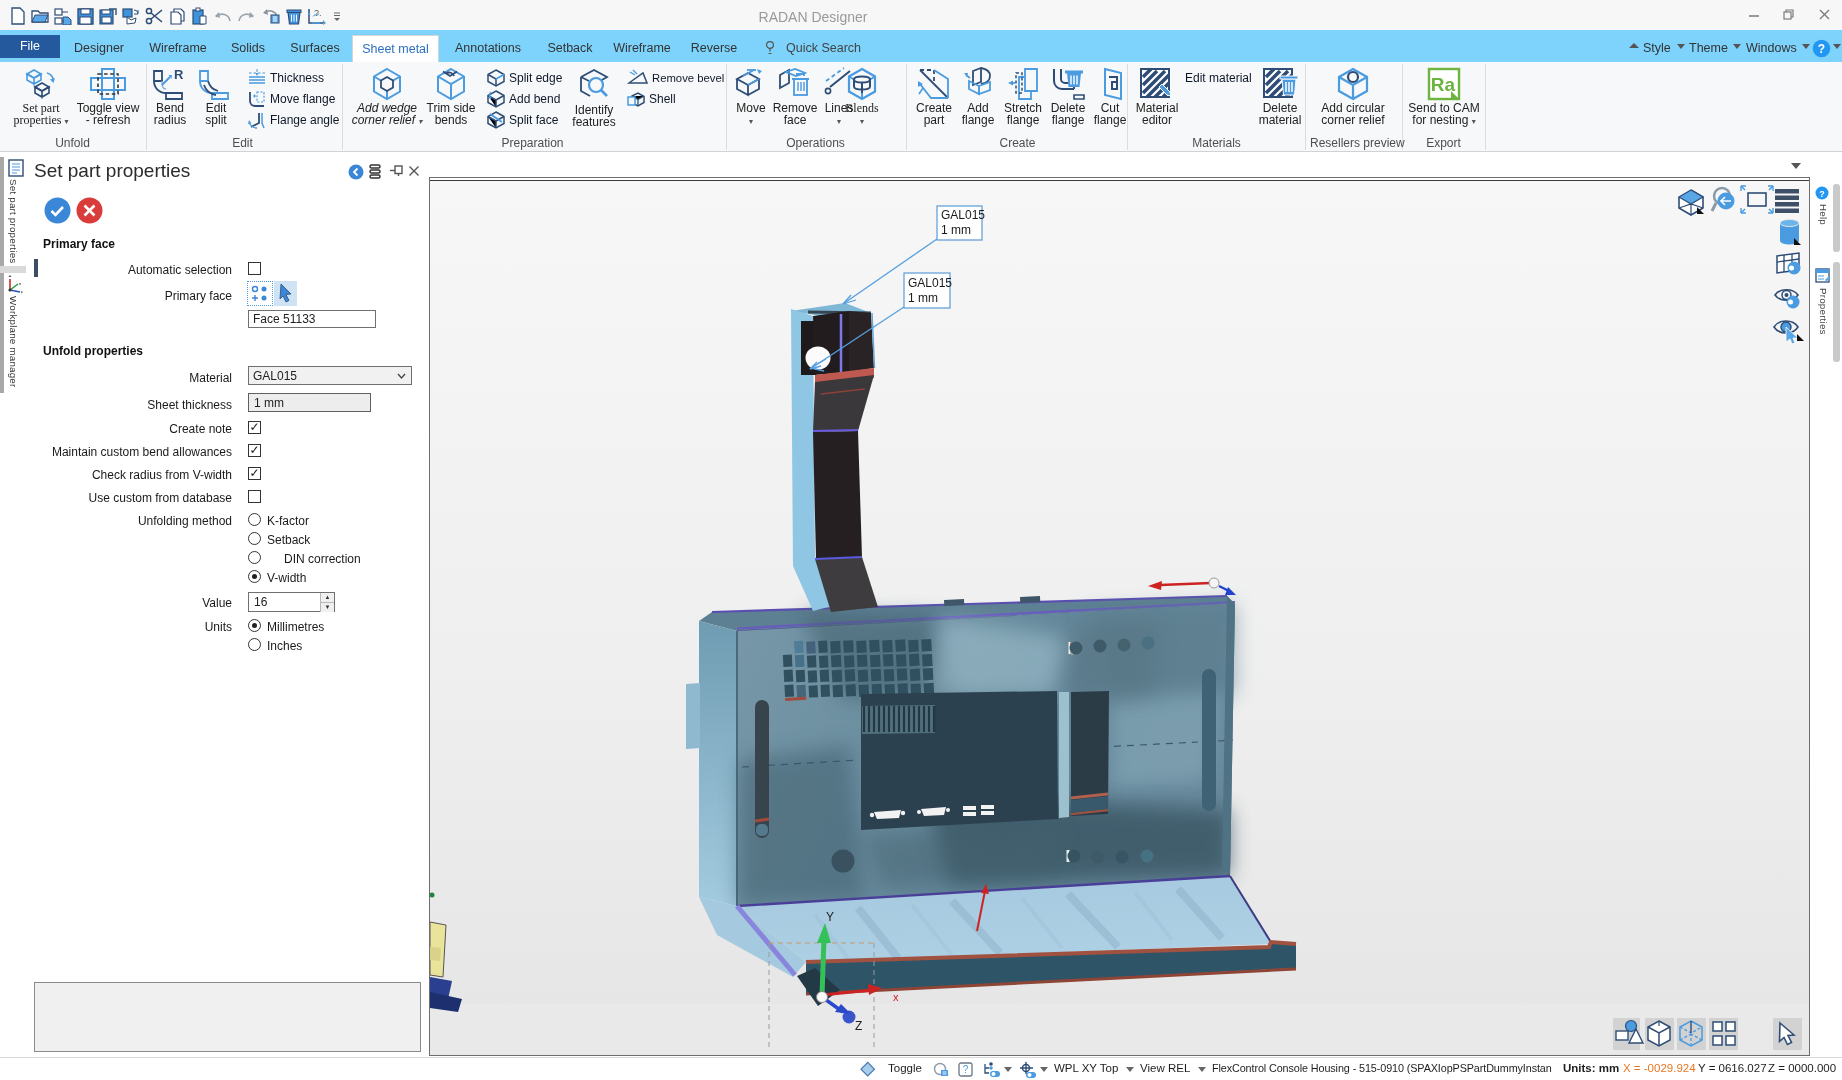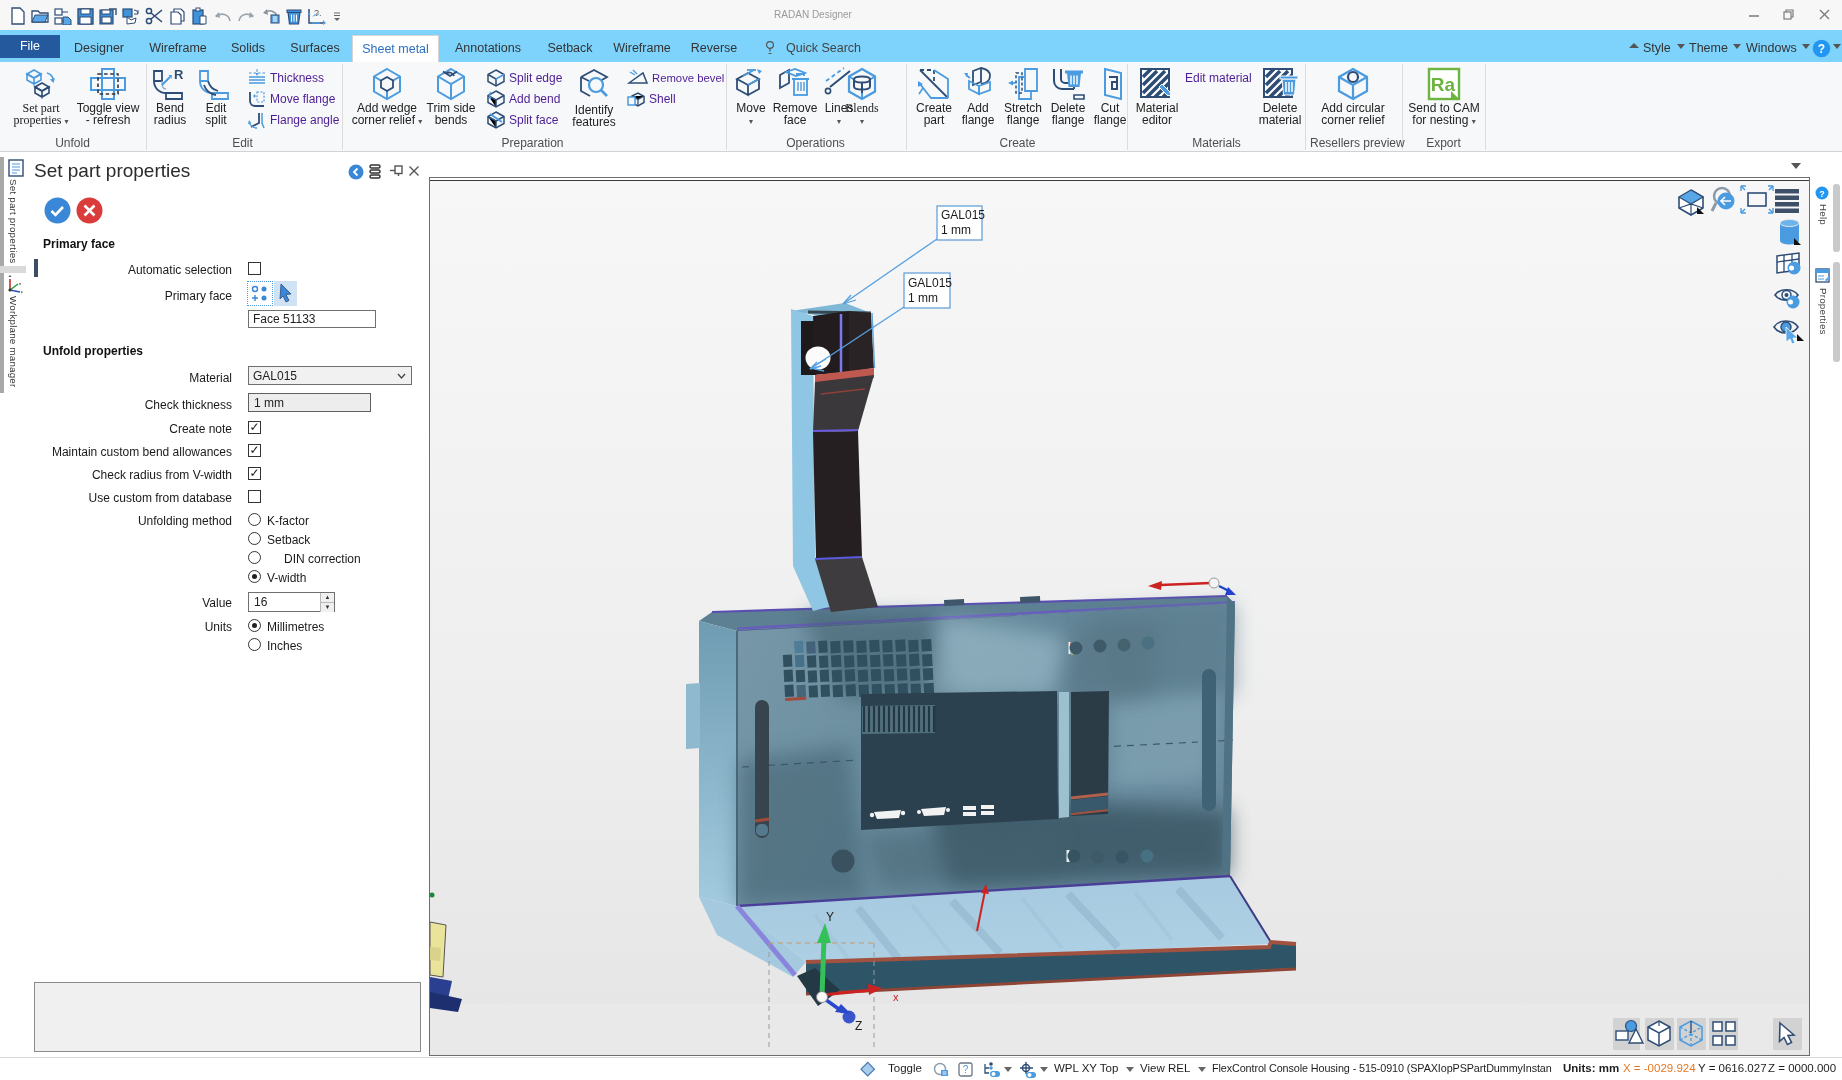--- a/index.html
+++ b/index.html
@@ -2,33 +2,33 @@
 <html><head><meta charset="utf-8">
 <style>
 *{margin:0;padding:0;box-sizing:border-box;}
 html,body{width:1842px;height:1080px;overflow:hidden;}
 body{font-family:"Liberation Sans",sans-serif;background:#fff;position:relative;font-size:12px;color:#222;}
 .abs{position:absolute;}
 .ic{display:block;}
 
 #titlebar{left:0;top:0;width:1842px;height:30px;background:#f7f7f7;}
 #qat{left:10px;top:5px;height:22px;display:flex;align-items:center;gap:5px;}
-#apptitle{left:713px;top:9px;width:200px;text-align:center;color:#9a9a9a;font-size:10px;}
+#apptitle{left:713px;top:9px;width:200px;text-align:center;color:#9a9a9a;font-size:14px;}
 
 #tabrow{left:0;top:30px;width:1842px;height:32px;background:#7dd3fc;}
 .tab{position:absolute;top:5px;height:27px;line-height:27px;font-size:12.5px;color:#333;text-align:center;}
 #filetab{left:0;top:5px;width:60px;height:23px;line-height:23px !important;background:#25599e;color:#fff;text-align:center;line-height:27px;font-size:12.5px;}
 #activetab{background:#fff;border:1px solid #d5d5d5;border-bottom:none;color:#2a6fc0;}
 
 #ribbon{left:0;top:62px;width:1842px;height:90px;background:#f7f8f9;border-bottom:1px solid #d2d2d2;}
 .rsep{position:absolute;top:2px;height:86px;width:1px;background:#dcdcdc;}
 .glabel{position:absolute;top:74px;height:14px;font-size:12px;color:#4e4e4e;text-align:center;white-space:nowrap;}
 .bigbtn{position:absolute;top:2px;text-align:center;font-size:12px;color:#222;line-height:11.5px;}
 .bigbtn svg{margin:3px auto 2px auto;display:block;}
-.smallbtn{position:absolute;height:20px;display:flex;align-items:center;gap:3px;font-size:12px;color:#4c1d95;white-space:nowrap;}
+.smallbtn{position:absolute;height:20px;display:flex;align-items:center;gap:3px;font-size:12px;color:#0f172a;white-space:nowrap;}
 .dar{font-size:8px;color:#555;}
 
 #statusbar{left:0;top:1057px;width:1842px;height:33px;background:#fff;border-top:1px solid #d8d8d8;font-size:11.5px;color:#1e1e1e;}
 #statusbar span{position:absolute;top:4px;white-space:nowrap;}
 </style></head><body>
 <div class="abs" id="titlebar">
 <div class="abs" id="qat">
 <svg class="ic" width="16" height="18" viewBox="0 0 16 18">
         <path d="M2 1h8l4 4v12H2z" fill="#fff" stroke="#2e4d76" stroke-width="1.3"></path>
       </svg>
@@ -205,21 +205,21 @@
         <path d="M3 2v9a5 5 0 005 5h9" fill="none" stroke="#2e4d76" stroke-width="1.8"></path>
         <rect x="10" y="2" width="7" height="10" fill="none" stroke="#4a9be0" stroke-width="1.2" stroke-dasharray="2 1.6"></rect>
         <path d="M6 6h3M7.5 4.5v3" stroke="#4a9be0" stroke-width="1.2"></path>
       </svg>Move flange</div>
 <div class="smallbtn" style="left:247px;top:48px;"><svg width="20" height="19" viewBox="0 0 20 19">
         <path d="M12 2v10l-8 4" fill="none" stroke="#2e4d76" stroke-width="1.8"></path>
         <path d="M15 2v10l2 5" fill="none" stroke="#4a9be0" stroke-width="1.5"></path>
         <path d="M2 12c2 3 4 5 8 5" fill="none" stroke="#4a9be0" stroke-width="1.3"></path>
         <path d="M2 9l-1 4 3.5-.5z" fill="#4a9be0"></path>
       </svg>Flange angle</div>
-<div class="bigbtn" style="left:350px;width:74px;"><svg width="36" height="34" viewBox="0 0 36 34">
+<div class="bigbtn" style="left:350px;width:74px;font-style:italic;"><svg width="36" height="34" viewBox="0 0 36 34">
         <path d="M18 2l13 7.5v15L18 32 5 24.5v-15z" fill="none" stroke="#4a9be0" stroke-width="2"></path>
         <path d="M5 9.5l13 7.5 13-7.5M18 17v15" fill="none" stroke="#4a9be0" stroke-width="2"></path>
         <path d="M18 10l6 3.5v7L18 24l-6-3.5v-7z" fill="#f7f8f9" stroke="#2e4d76" stroke-width="1.8"></path>
       </svg>Add wedge<br>corner relief <span class="dar">▾</span></div>
 <div class="bigbtn" style="left:424px;width:54px;"><svg width="36" height="34" viewBox="0 0 36 34">
         <path d="M18 2l13 7.5v15L18 32 5 24.5v-15z" fill="none" stroke="#4a9be0" stroke-width="2"></path>
         <path d="M5 9.5l13 7.5 13-7.5M18 17v15" fill="none" stroke="#4a9be0" stroke-width="2"></path>
         <path d="M10 4.5l7 4.5 7-4.5" fill="none" stroke="#2e4d76" stroke-width="1.8"></path>
         <path d="M13 6.5a5 4.5 0 018 2.5" fill="none" stroke="#2e4d76" stroke-width="1.8"></path>
       </svg>Trim side<br>bends</div>
@@ -413,21 +413,21 @@
 <div class="abs" style="left:274px;top:129px;width:23px;height:25px;background:#cfe3f5;">
 <svg width="23" height="25" viewBox="0 0 23 25">
         <path d="M7 3l10 10-5 .5 3 6-3 1.5-3-6L6 18z" fill="#3a87d8" stroke="#2e4d76" stroke-width="0.8"></path>
       </svg></div>
 <div class="abs" style="left:248px;top:158px;width:128px;height:18px;border:1px solid #707070;background:#fff;font-size:12px;line-height:17px;padding-left:4px;">Face 51133</div>
 <div class="bhead" style="top:192px;">Unfold properties</div>
 <div class="flabel" style="top:219px;">Material</div>
 <div class="abs" style="left:248px;top:214px;width:164px;height:19px;border:1px solid #707070;background:#f1f1f1;font-size:12px;line-height:18px;padding-left:4px;">GAL015<svg style="position:absolute;right:5px;top:6px" width="9" height="7" viewBox="0 0 9 7">
         <path d="M1 1l3.5 4L8 1" fill="none" stroke="#444" stroke-width="1.3"></path>
       </svg></div>
-<div class="flabel" style="top:246px;">Check thickness</div>
+<div class="flabel" style="top:246px;">Sheet thickness</div>
 <div class="abs" style="left:248px;top:241px;width:123px;height:19px;border:1px solid #606060;background:#ededed;font-size:12px;line-height:18px;padding-left:5px;">1 mm</div>
 <div class="flabel" style="top:270px;">Create note</div>
 <div class="cb" style="top:269px;">✓</div>
 <div class="flabel" style="top:293px;">Maintain custom bend allowances</div>
 <div class="cb" style="top:292px;">✓</div>
 <div class="flabel" style="top:316px;">Check radius from V-width</div>
 <div class="cb" style="top:315px;">✓</div>
 <div class="flabel" style="top:339px;">Use custom from database</div>
 <div class="cb" style="top:338px;"></div>
 <div class="flabel" style="top:362px;">Unfolding method</div>

